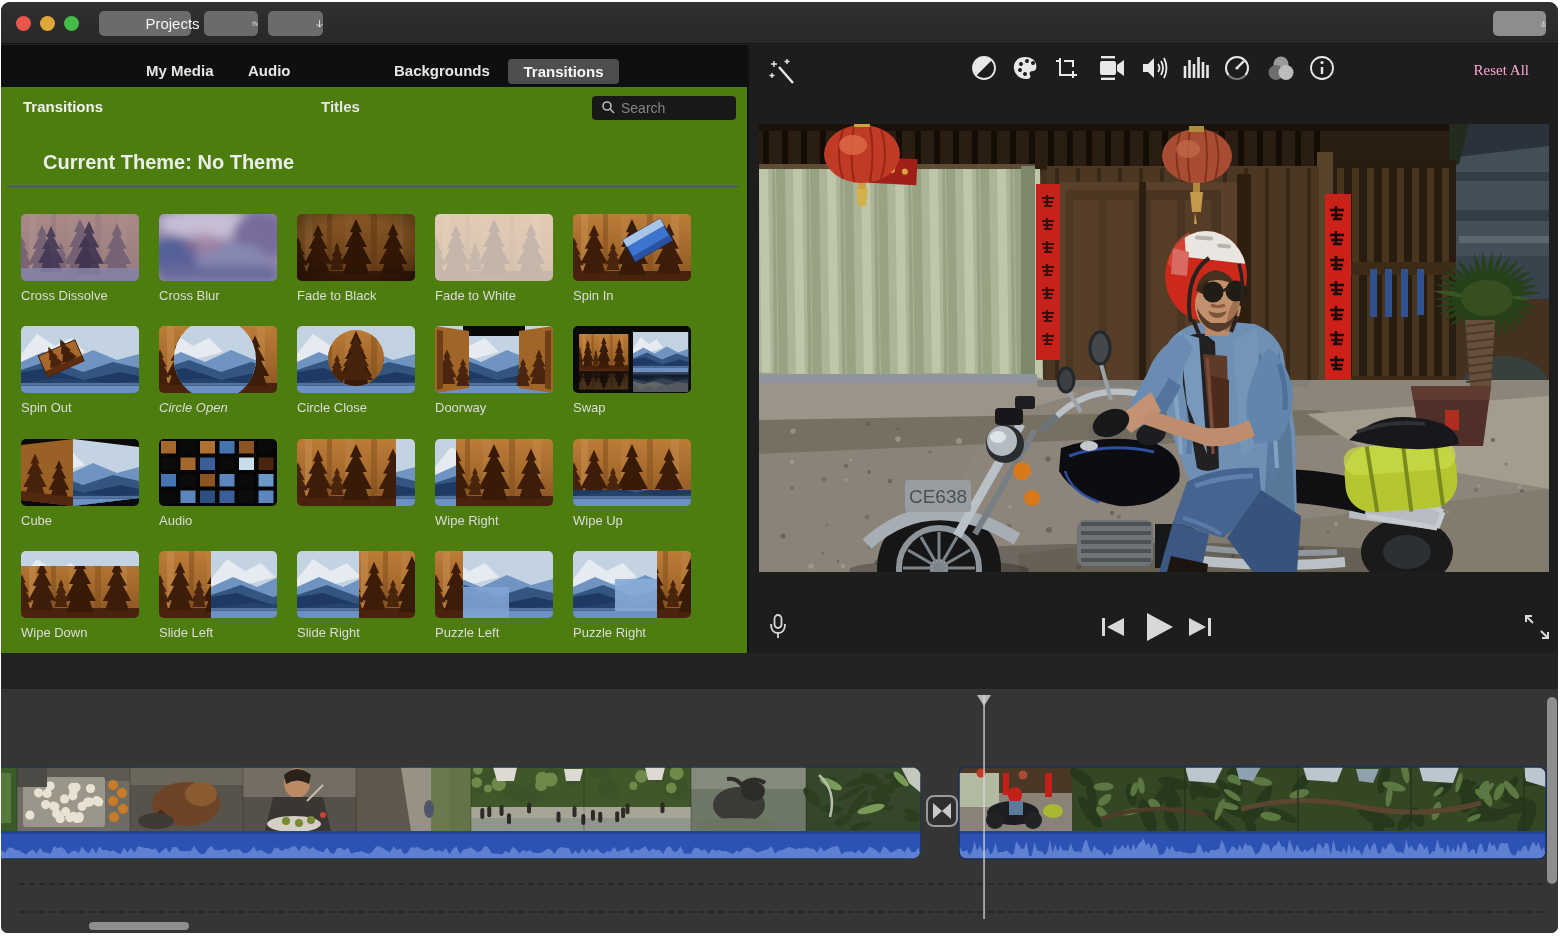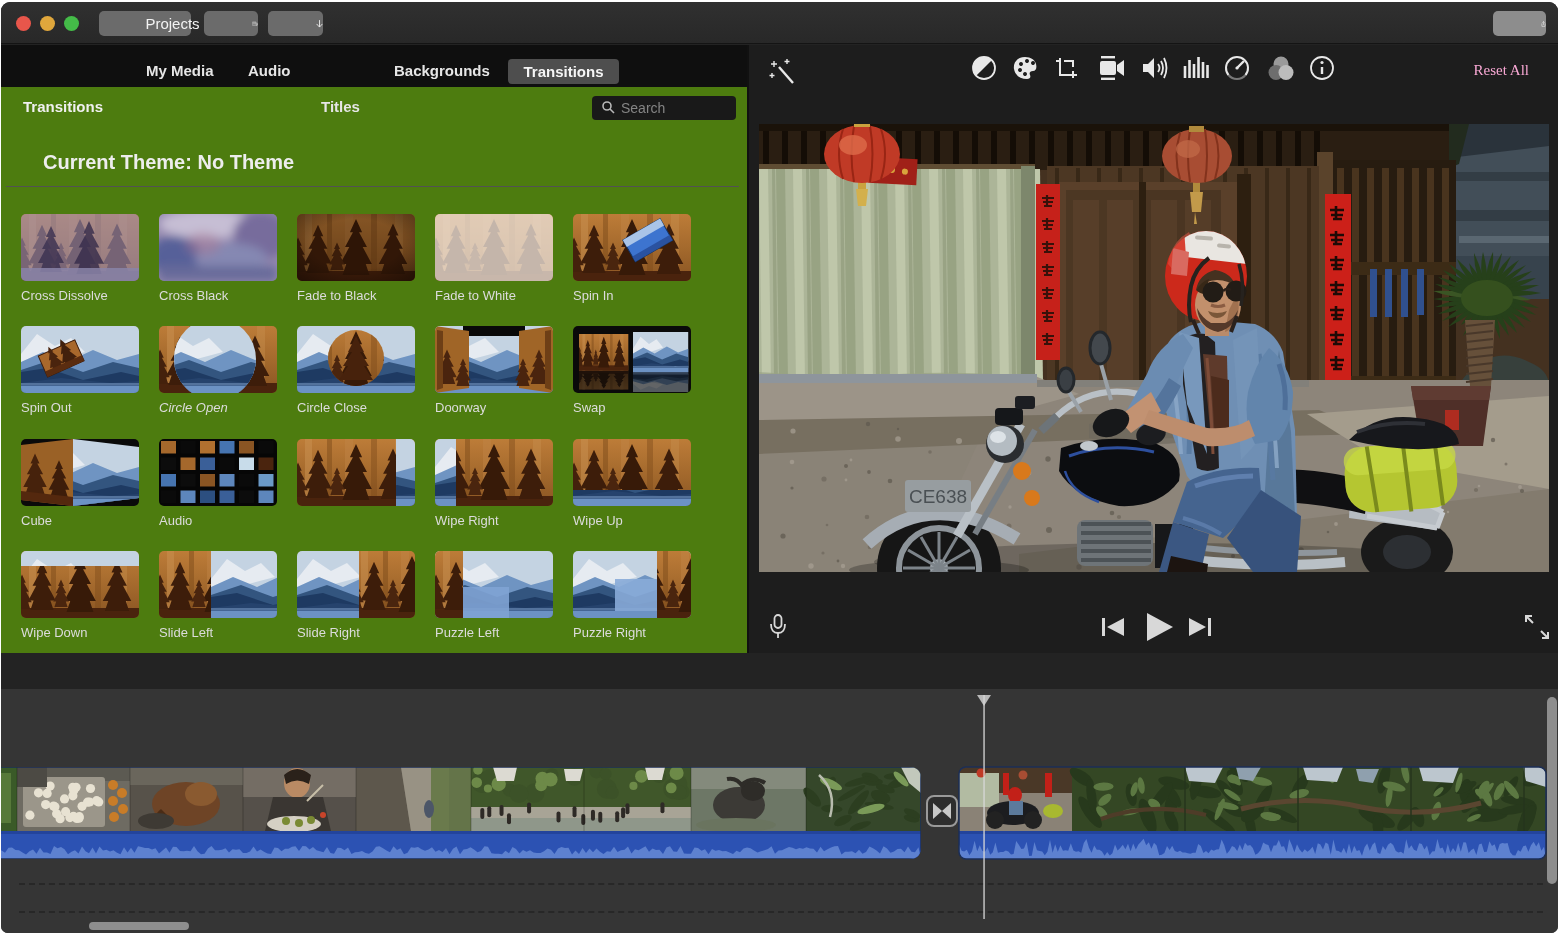--- a/index.html
+++ b/index.html
@@ -196,21 +196,21 @@
           <rect width="118" height="67" fill="#968ab0"></rect>
           <g filter="url(#blur5)">
             <ellipse cx="48" cy="10" rx="48" ry="15" fill="#c6bed4"></ellipse>
             <ellipse cx="102" cy="22" rx="28" ry="24" fill="#776c9c"></ellipse>
             <ellipse cx="16" cy="42" rx="26" ry="20" fill="#566099"></ellipse>
             <ellipse cx="72" cy="44" rx="36" ry="15" fill="#8588b2"></ellipse>
             <rect y="52" width="118" height="15" fill="#676b9a"></rect>
             <ellipse cx="44" cy="30" rx="18" ry="12" fill="#a77a94" opacity="0.45"></ellipse>
           </g>
         </svg></div>
-    <div class="tlabel" style="left:158px;top:243px;">Cross Black</div>
+    <div class="tlabel" style="left:158px;top:243px;">Cross Blur</div>
     <div class="thumb" style="left:296px;top:169px;"><svg width="118" height="67" viewBox="0 0 118 67">
           <use href="#scF"></use>
           <rect width="118" height="67" fill="#200e03" opacity="0.35"></rect>
           <rect width="118" height="67" fill="url(#vign)" opacity="0.8"></rect>
         </svg></div>
     <div class="tlabel" style="left:296px;top:243px;">Fade to Black</div>
     <div class="thumb" style="left:434px;top:169px;"><svg width="118" height="67" viewBox="0 0 118 67">
           <use href="#scF"></use>
           <rect width="118" height="67" fill="#ece2d8" opacity="0.78"></rect>
         </svg></div>

